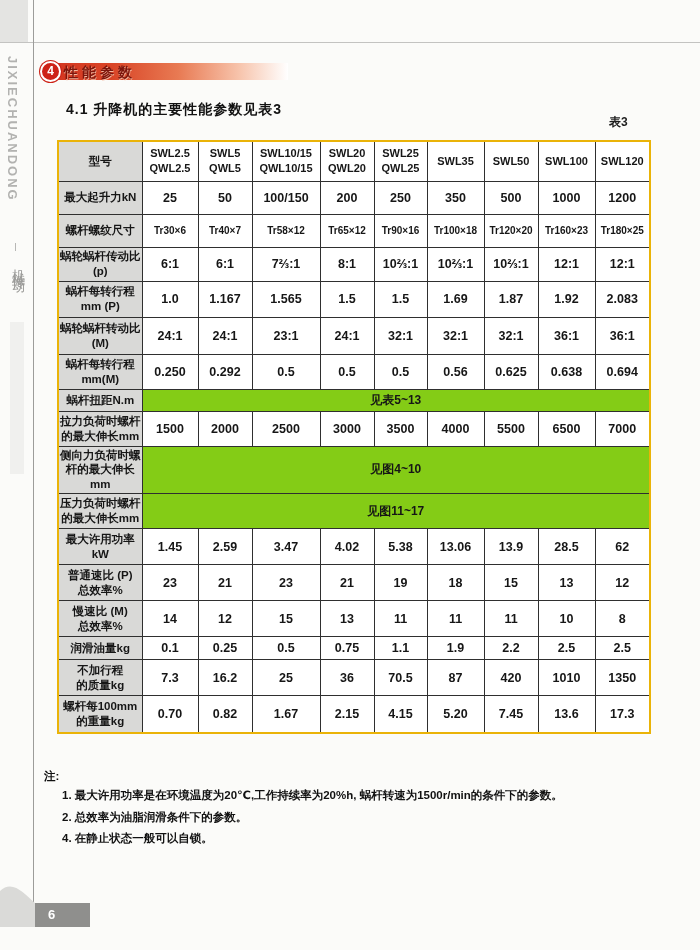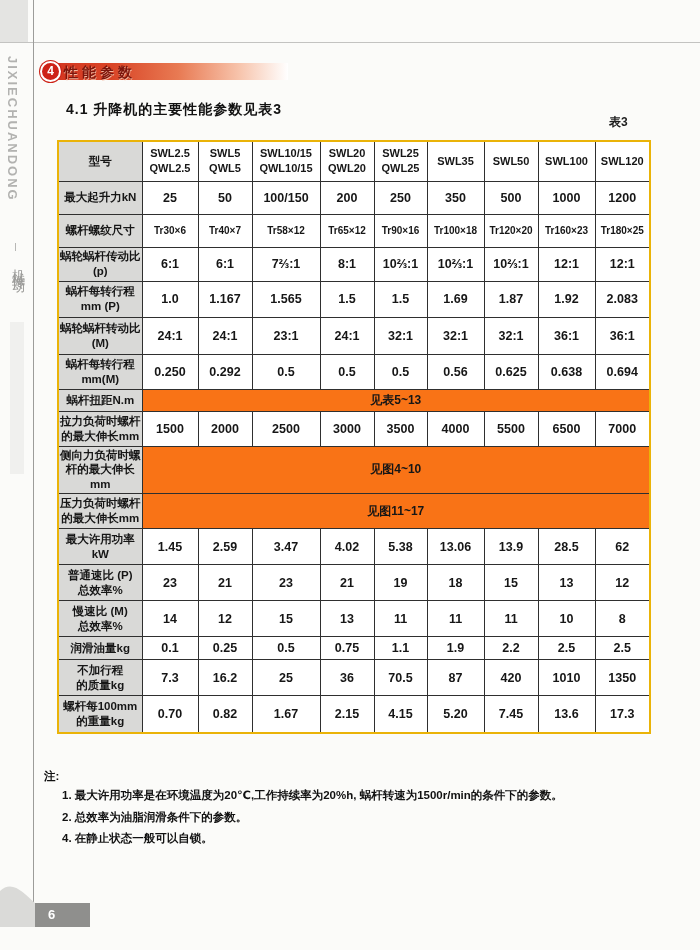--- a/index.html
+++ b/index.html
@@ -52,21 +52,21 @@
     border:2px solid #eab308;background:#ffffff;
   }
   table.params th,table.params td{
     border:1px solid #2f2f2f;text-align:center;vertical-align:middle;
     padding:1px 1px;overflow:hidden;
   }
   .label-cell{background:#d9d9d7;font-size:11.5px;font-weight:bold;white-space:pre-line;line-height:1.3;font-family:"Liberation Sans","DejaVu Sans",sans-serif;}
   .head-cell{background:#ffffff;font-size:11px;font-weight:bold;white-space:pre-line;line-height:1.35;}
   .data-cell{background:#ffffff;font-size:12.5px;font-weight:bold;}
   .data-cell.small-num{font-size:10px;letter-spacing:0;}
-  .span-cell{background:#f97316;font-size:12px;font-weight:bold;}
+  .span-cell{background:#84cc16;font-size:12px;font-weight:bold;}
   
   .notes{position:absolute;left:44px;top:767px;width:606px;font-size:11.5px;font-weight:bold;color:#111;}
   .notes-title{line-height:1.6;}
   .note-item{margin-left:18px;line-height:1.85;}
   
   .page-swoosh{position:absolute;left:0;top:877px;}
   .page-badge{
     position:absolute;left:35px;top:903px;width:55px;height:24px;
     background:#8f8f8d;color:#fff;font-size:13px;font-weight:bold;
     line-height:24px;text-align:left;padding-left:13px;box-sizing:border-box;

